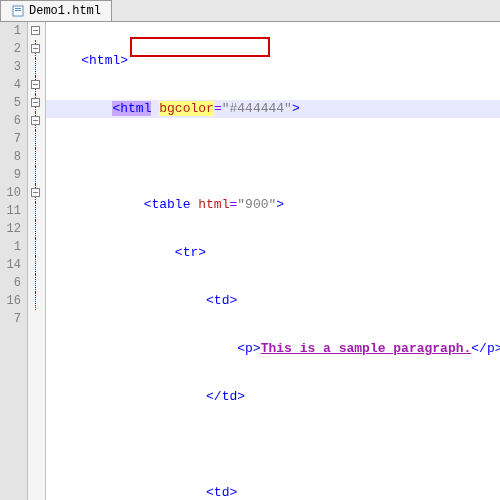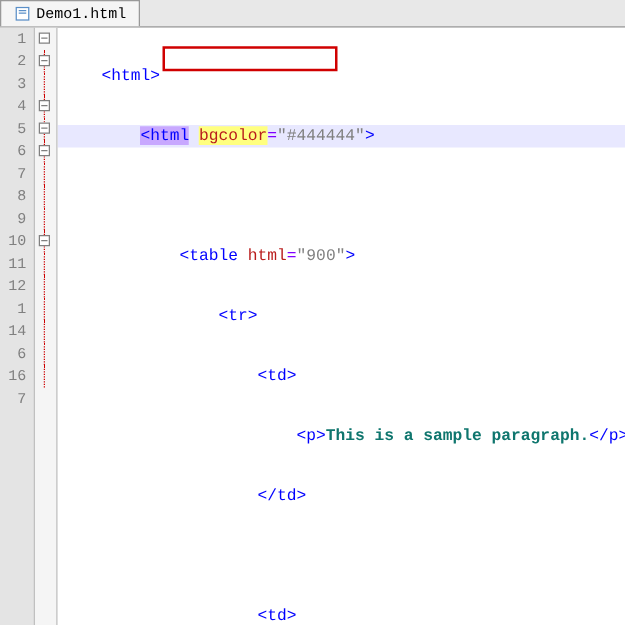--- a/index.html
+++ b/index.html
@@ -15,21 +15,21 @@
   .fold-box { position: absolute; left: 3px; top: 4px; width: 9px; height: 9px; border: 1px solid #808080; background: #fff; }
   .fold-box::before { content: ""; position: absolute; left: 1px; right: 1px; top: 3px; border-top: 1px solid #808080; }
   .fold-line { position: absolute; left: 7px; top: 0; bottom: 0; border-left: 1px dotted #c00; }
   .code { flex: 1; overflow: hidden; white-space: pre; }
   .code .row { height: 18px; line-height: 18px; padding-left: 4px; }
   .row.hl { background: #e8e8ff; }
   .t-tag { color: #0000ff; }
   .t-attr { color: #b91c1c; }
   .t-attr.hy { background: #ffff80; }
   .t-str { color: #808080; }
-  .t-txt { color: #0f766e; font-weight: bold; }
+  .t-txt { color: #a21caf; font-weight: bold; text-decoration: underline; }
   .t-punct { color: #8000ff; }
   .tag-hi { background: #c8a8ff; color: #0000ff; }
   .annot { position: absolute; border: 2px solid #d00000; }
   .wrap { position: relative; }
 </style>
 </head>
 <body>
 
 <div class="wrap">
 <div class="tab-bar">

